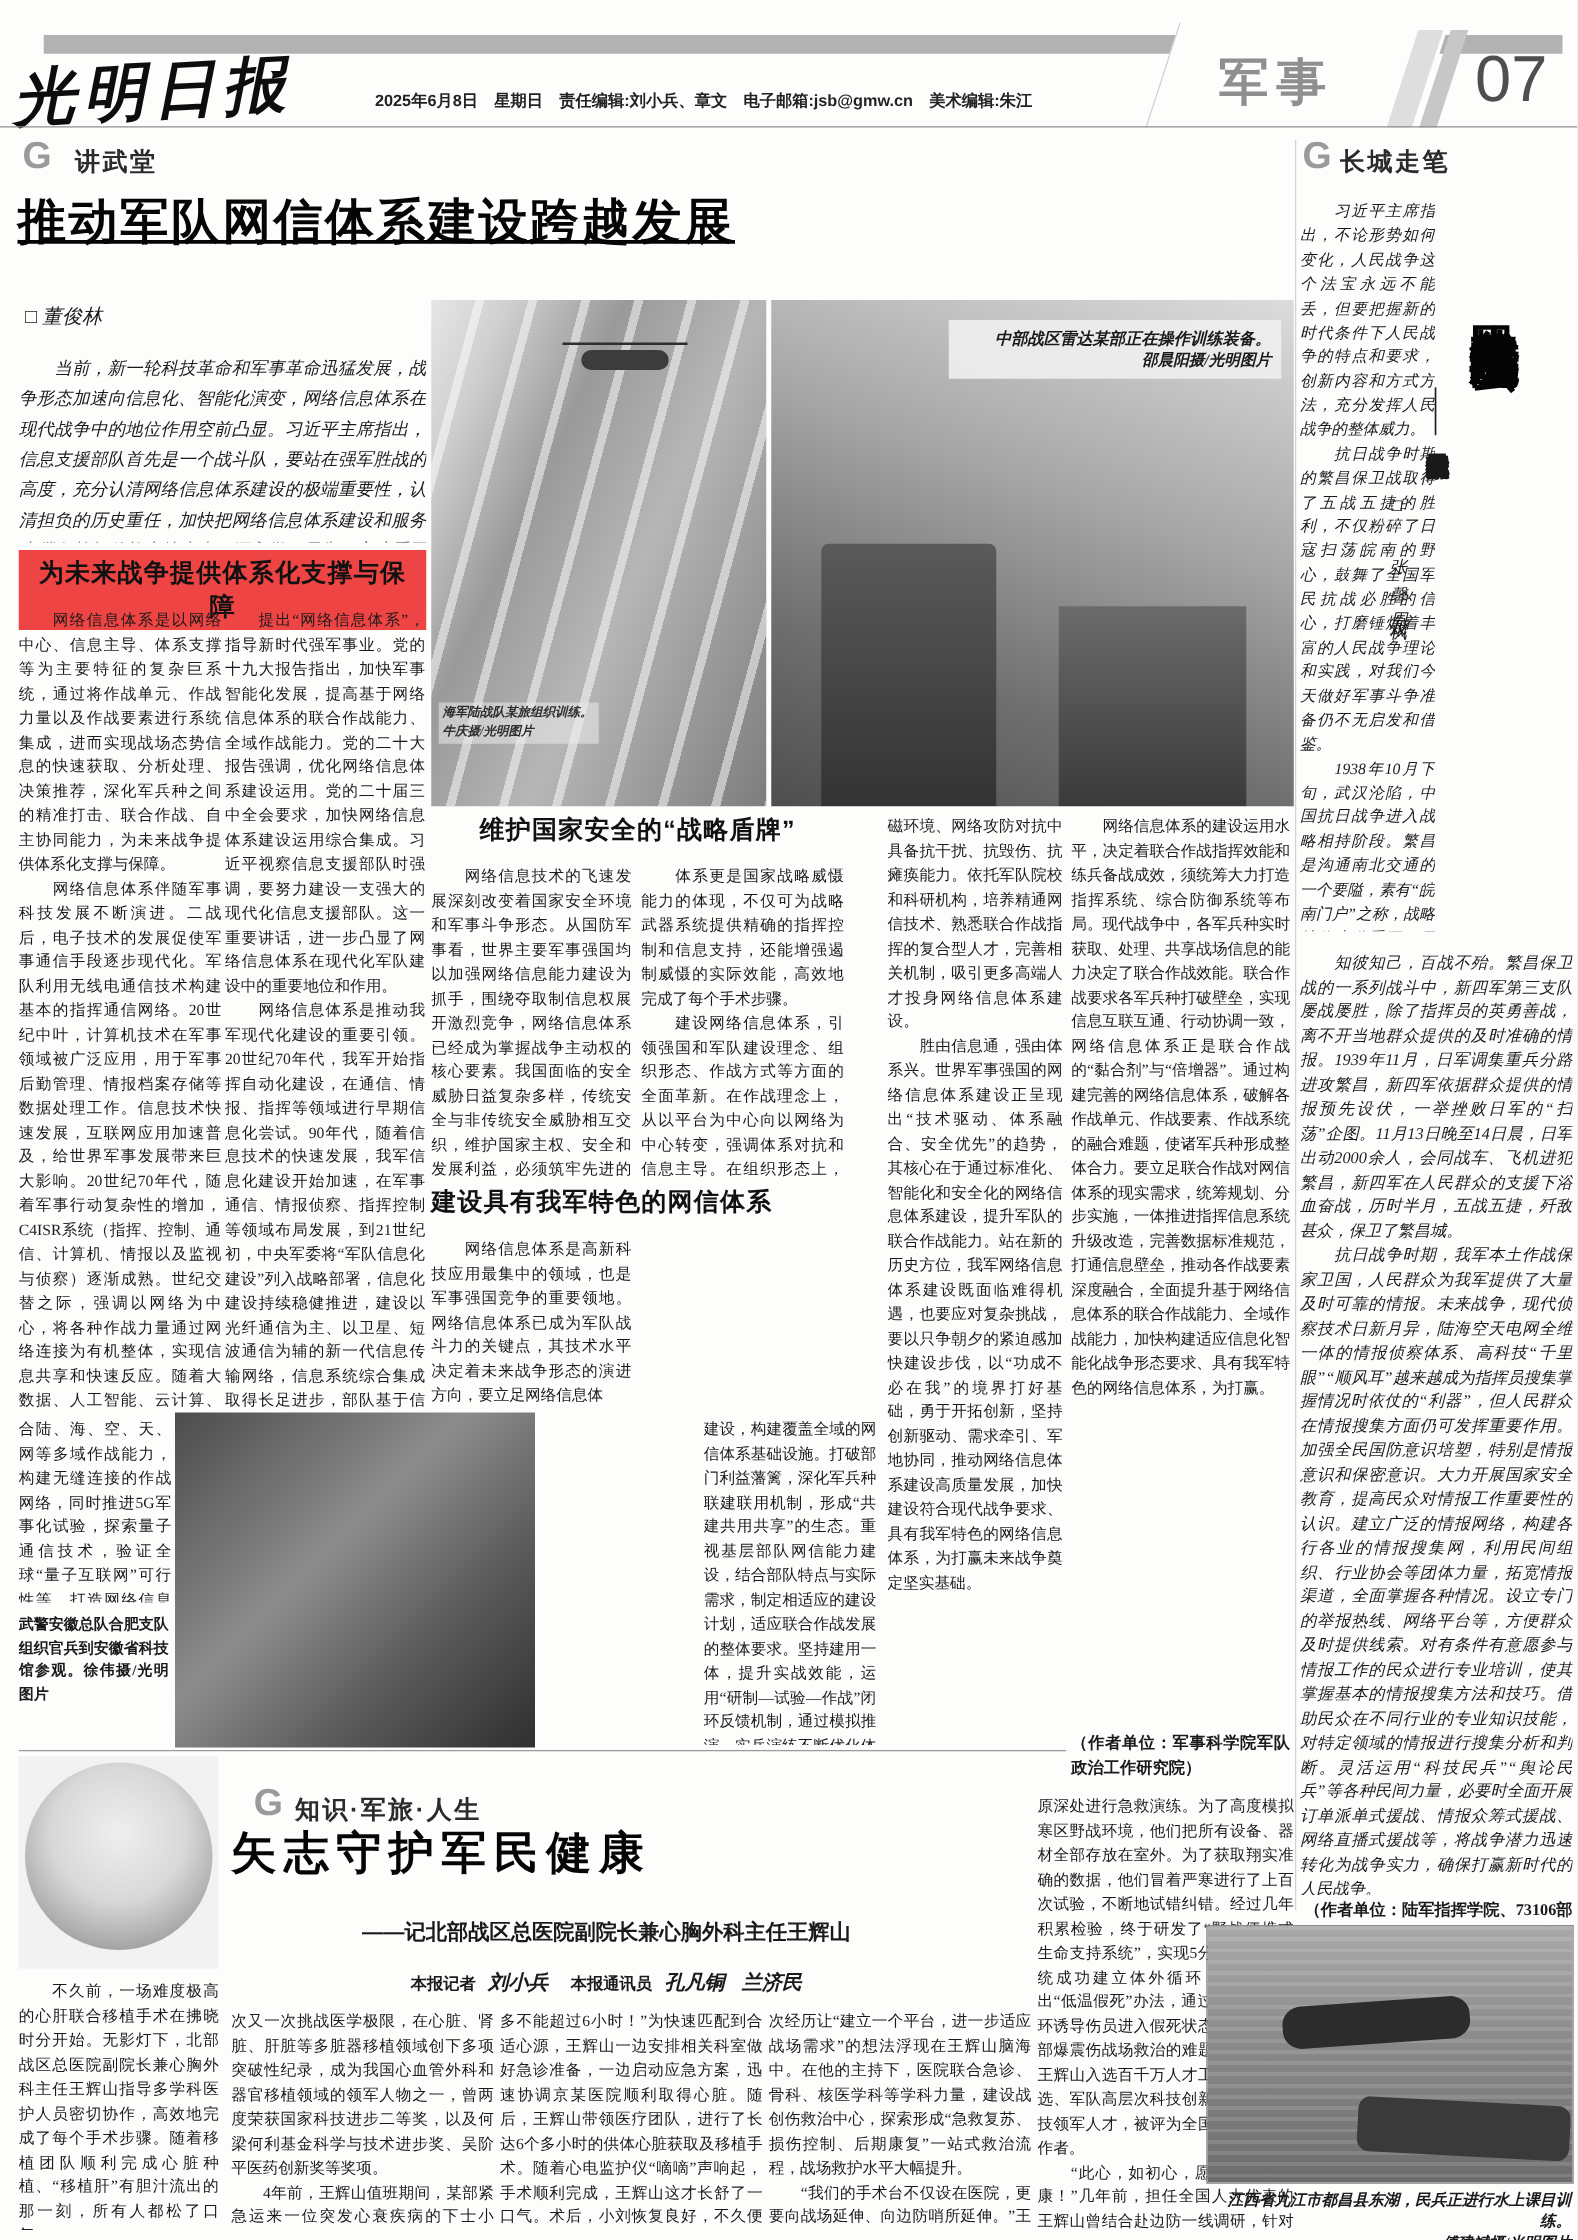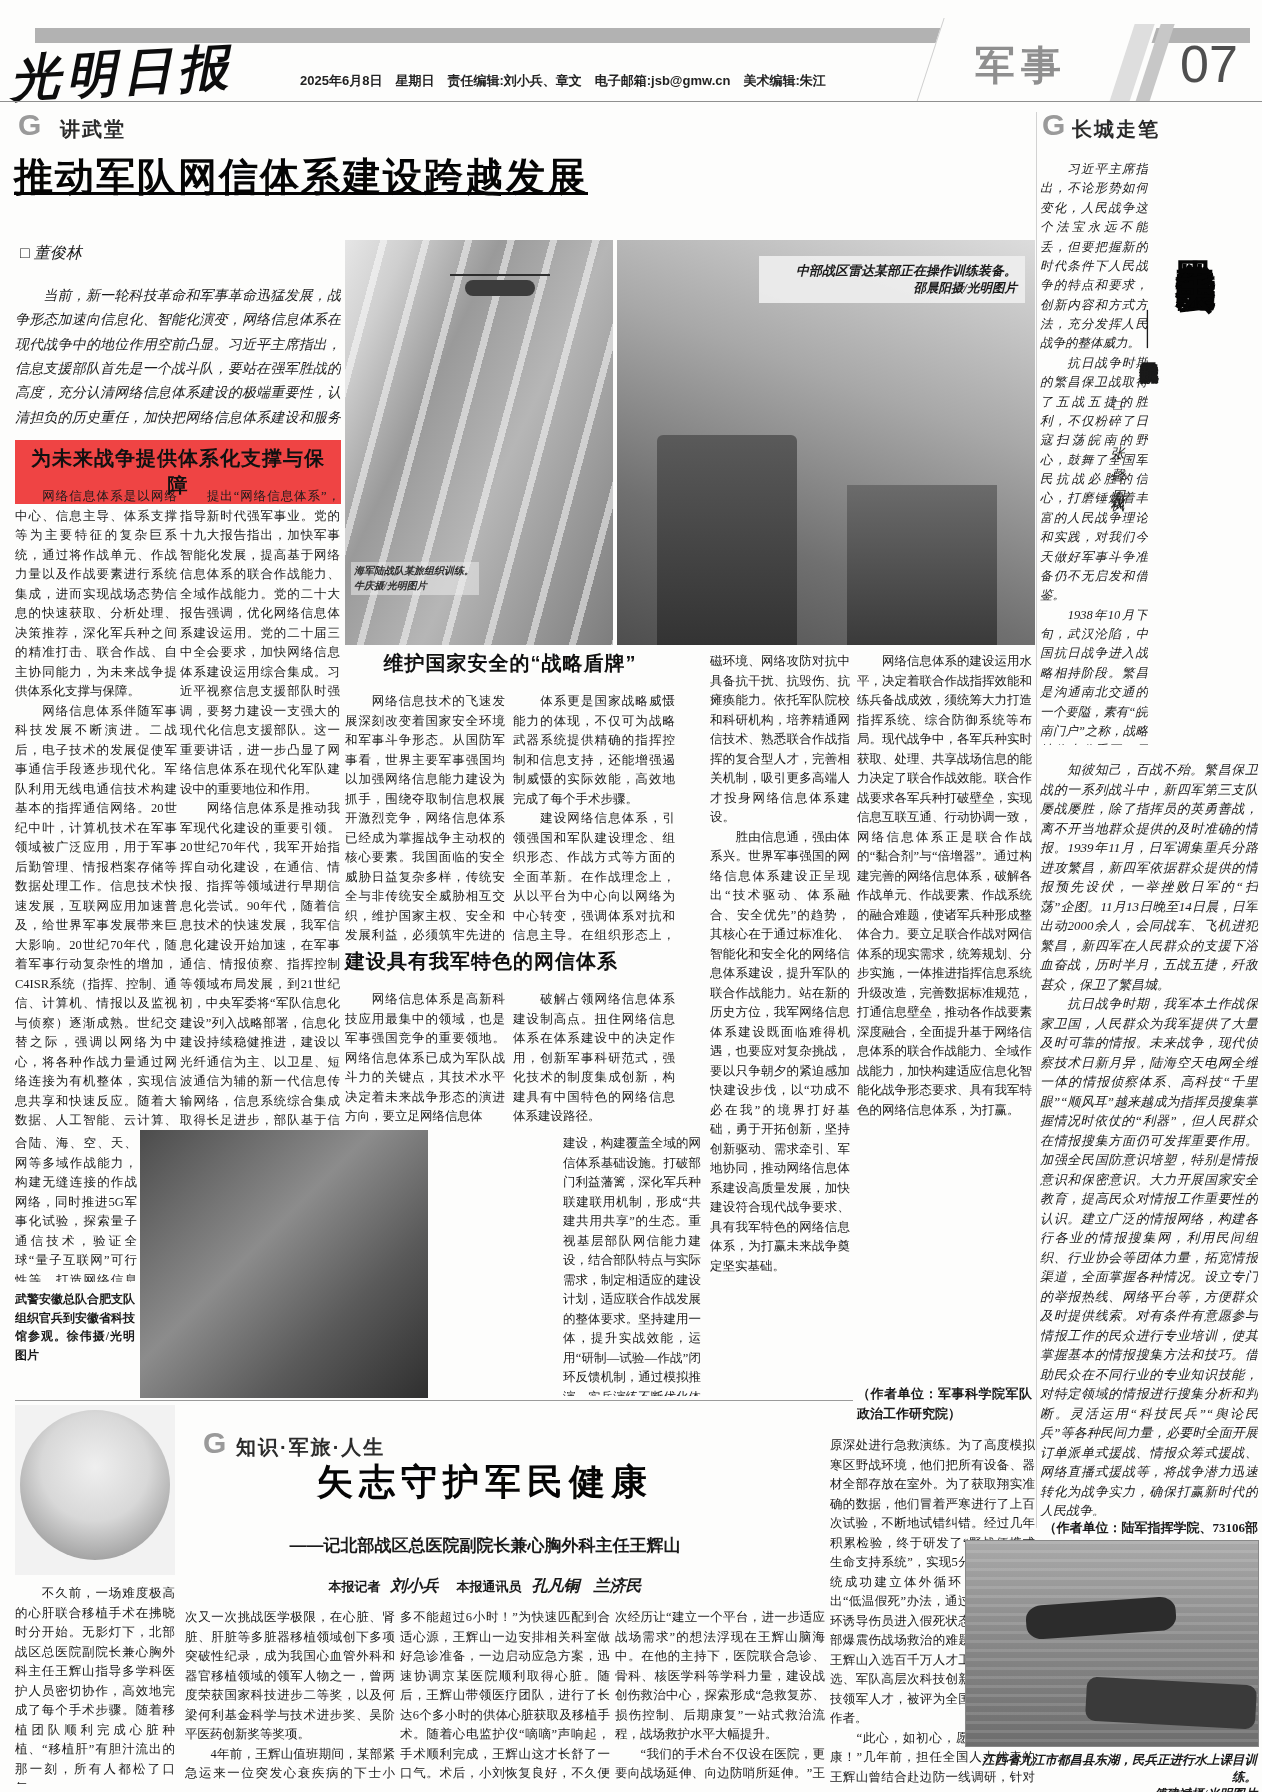--- a/index.html
+++ b/index.html
@@ -68,21 +68,20 @@
   </div>
 
   <div class="abs subhead" style="left:345px;top:650px;width:330px;text-align:center;">维护国家安全的“战略盾牌”</div>
   <div class="abs bt" style="left:345px;top:692px;width:160px;height:250px;">　　网络信息技术的飞速发展深刻改变着国家安全环境和军事斗争形态。从国防军事看，世界主要军事强国均以加强网络信息能力建设为抓手，围绕夺取制信息权展开激烈竞争，网络信息体系已经成为掌握战争主动权的核心要素。我国面临的安全威胁日益复杂多样，传统安全与非传统安全威胁相互交织，维护国家主权、安全和发展利益，必须筑牢先进的网络信息体系。
 　　近年来，全球网络攻击事件频发，关键信息基础设施面临严峻威胁，建设自主可控的网络信息体系，既是抵御外部侵害的“数字防线”，也是维护国家安全的“战略盾牌”。通过构建强大的网络信息体系，能够有效防范和应对各类网络安全威胁。</div>
   <div class="abs bt" style="left:513px;top:692px;width:162px;height:250px;">　　体系更是国家战略威慑能力的体现，不仅可为战略武器系统提供精确的指挥控制和信息支持，还能增强遏制威慑的实际效能，高效地完成了每个手术步骤。
 　　建设网络信息体系，引领强国和军队建设理念、组织形态、作战方式等方面的全面革新。在作战理念上，从以平台为中心向以网络为中心转变，强调体系对抗和信息主导。在组织形态上，通过网络信息体系扁平化指挥结构，实现作战效能的最大化。在作战方式上，电磁空间成为主战场，认知对抗加剧。网络信息体系发展，离不开关键信息技术的研究与运用；须在先进通信技术、人工智能军事应用等领域加大投入，抢占技术制高点。</div>
 
   <div class="abs subhead" style="left:345px;top:948px;width:330px;text-align:left;">建设具有我军特色的网信体系</div>
   <div class="abs bt" style="left:345px;top:990px;width:160px;height:138px;">　　网络信息体系是高新科技应用最集中的领域，也是军事强国竞争的重要领地。网络信息体系已成为军队战斗力的关键点，其技术水平决定着未来战争形态的演进方向，要立足网络信息体</div>
-  <div class="abs bt" style="left:513px;top:990px;width:162px;height:138px;">　　破解占领网络信息体系建设制高点。扭住网络信息体系在体系建设中的决定作用，创新军事科研范式，强化技术的制度集成创新，构建具有中国特色的网络信息体系建设路径。</div>
 
   <div class="abs ph" style="left:140px;top:1130px;width:288px;height:268px;background:
         linear-gradient(135deg,#4c4c4c 0%,#8c8c8c 42%,#5a5a5a 70%,#2f2f2f 100%);"></div>
 
   <div class="abs bt" style="left:563px;top:1134px;width:138px;height:262px;">建设，构建覆盖全域的网信体系基础设施。打破部门利益藩篱，深化军兵种联建联用机制，形成“共建共用共享”的生态。重视基层部队网信能力建设，结合部队特点与实际需求，制定相适应的建设计划，适应联合作战发展的整体要求。坚持建用一体，提升实战效能，运用“研制—试验—作战”闭环反馈机制，通过模拟推演、实兵演练不断优化体系功能，确保在复杂电</div>
 
   <div class="abs bt" style="left:710px;top:652px;width:140px;height:744px;">磁环境、网络攻防对抗中具备抗干扰、抗毁伤、抗瘫痪能力。依托军队院校和科研机构，培养精通网信技术、熟悉联合作战指挥的复合型人才，完善相关机制，吸引更多高端人才投身网络信息体系建设。
 　　胜由信息通，强由体系兴。世界军事强国的网络信息体系建设正呈现出“技术驱动、体系融合、安全优先”的趋势，其核心在于通过标准化、智能化和安全化的网络信息体系建设，提升军队的联合作战能力。站在新的历史方位，我军网络信息体系建设既面临难得机遇，也要应对复杂挑战，要以只争朝夕的紧迫感加快建设步伐，以“功成不必在我”的境界打好基础，勇于开拓创新，坚持创新驱动、需求牵引、军地协同，推动网络信息体系建设高质量发展，加快建设符合现代战争要求、具有我军特色的网络信息体系，为打赢未来战争奠定坚实基础。</div>
   <div class="abs bt" style="left:857px;top:652px;width:175px;height:712px;">　　网络信息体系的建设运用水平，决定着联合作战指挥效能和练兵备战成效，须统筹大力打造指挥系统、综合防御系统等布局。现代战争中，各军兵种实时获取、处理、共享战场信息的能力决定了联合作战效能。联合作战要求各军兵种打破壁垒，实现信息互联互通、行动协调一致，网络信息体系正是联合作战的“黏合剂”与“倍增器”。通过构建完善的网络信息体系，破解各作战单元、作战要素、作战系统的融合难题，使诸军兵种形成整体合力。要立足联合作战对网信体系的现实需求，统筹规划、分步实施，一体推进指挥信息系统升级改造，完善数据标准规范，打通信息壁垒，推动各作战要素深度融合，全面提升基于网络信息体系的联合作战能力、全域作战能力，加快构建适应信息化智能化战争形态要求、具有我军特色的网络信息体系，为打赢。</div>
   <div class="abs credit" style="left:857px;top:1384px;width:175px;text-align:justify;">（作者单位：军事科学院军队政治工作研究院）</div>
@@ -116,21 +115,21 @@
     <div class="cap" style="font-size:12.5px;">傅建斌摄/光明图片</div>
   </div>
 
   <div class="abs" style="left:15px;top:1405px;width:160px;height:170px;background:#f2f2f2;">
     <div class="abs" style="left:5px;top:5px;width:150px;height:150px;border-radius:50%;background:
           radial-gradient(circle at 50% 38%,#efefef 0%,#d8d8d8 45%,#a8a8a8 75%,#7c7c7c 100%);"></div>
   </div>
 
   <span class="abs glogo" style="left:203px;top:1428px;">G</span>
   <div class="abs collabel" style="left:236px;top:1434px;">知识·军旅·人生</div>
-  <div class="abs" style="left:185px;top:1458px;width:600px;text-align:center;font-size:36px;font-weight:900;letter-spacing:6px;color:#050505;">矢志守护军民健康</div>
+  <div class="abs" style="left:185px;top:1458px;width:600px;text-align:left;font-size:36px;font-weight:900;letter-spacing:6px;color:#050505;">矢志守护军民健康</div>
   <div class="abs sans" style="left:185px;top:1534px;width:600px;text-align:center;font-size:17px;font-weight:bold;">——记北部战区总医院副院长兼心胸外科主任王辉山</div>
   <div class="abs" style="left:185px;top:1576px;width:600px;text-align:center;">
     <span class="sans" style="font-size:13px;font-weight:bold;">本报记者</span>
     <span class="kai" style="font-size:16px;font-weight:bold;margin:0 14px 0 6px;">刘小兵</span>
     <span class="sans" style="font-size:13px;font-weight:bold;">本报通讯员</span>
     <span class="kai" style="font-size:16px;font-weight:bold;margin:0 10px 0 6px;">孔凡铜</span>
     <span class="kai" style="font-size:16px;font-weight:bold;">兰济民</span>
   </div>
 
   <div class="abs bt" style="left:15px;top:1584px;width:160px;height:200px;">　　不久前，一场难度极高的心肝联合移植手术在拂晓时分开始。无影灯下，北部战区总医院副院长兼心胸外科主任王辉山指导多学科医护人员密切协作，高效地完成了每个手术步骤。随着移植团队顺利完成心脏种植、“移植肝”有胆汁流出的那一刻，所有人都松了口气。

